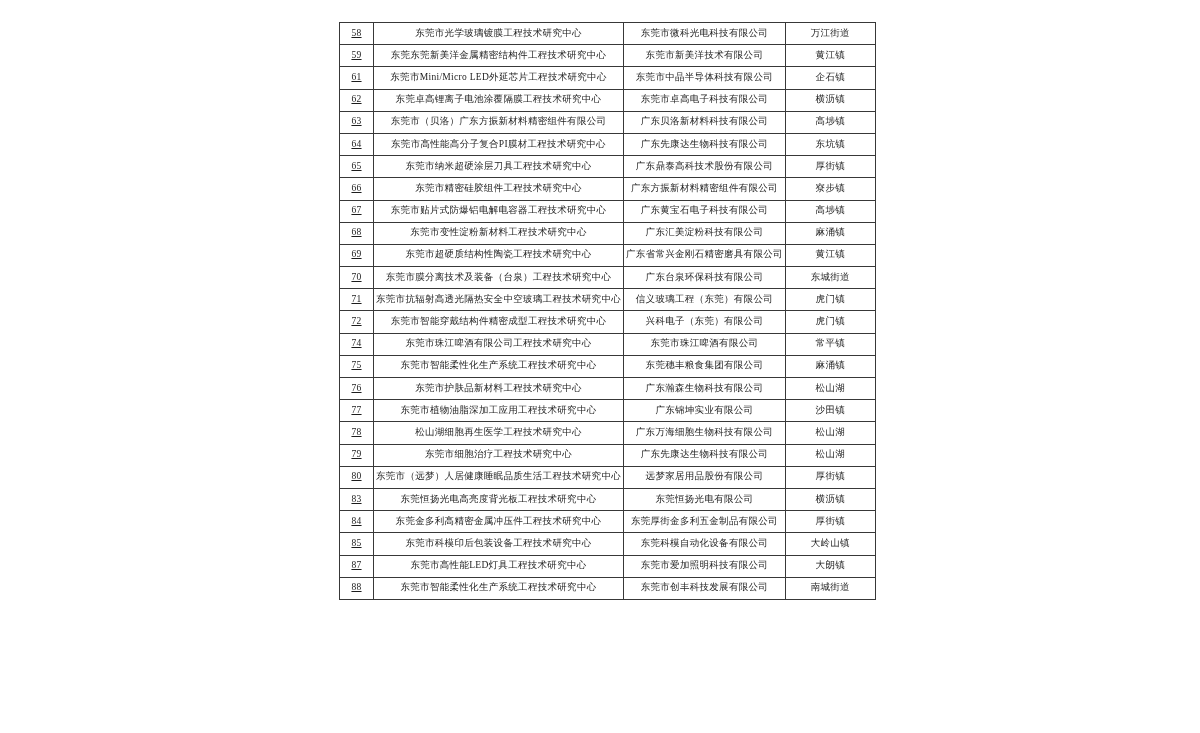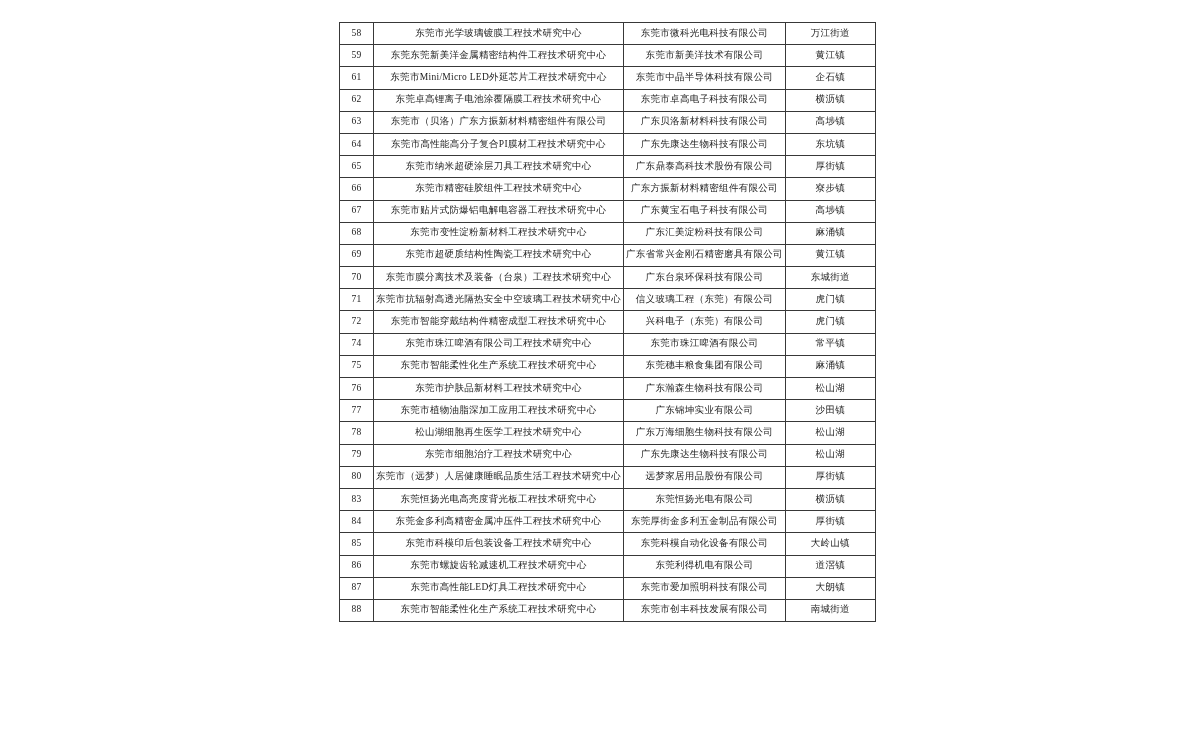--- a/index.html
+++ b/index.html
@@ -31,21 +31,21 @@
     text-align: center;
     vertical-align: middle;
     color: #1c1c1c;
     font-size: 9.5px;
     line-height: 1.05;
     letter-spacing: 0.3px;
     padding: 0 2px;
     white-space: nowrap;
     overflow: hidden;
   }
-  td.c-no { font-size: 10px; letter-spacing: 0; }
+  td.c-no { font-size: 10px; letter-spacing: 0; text-decoration: underline; }
   td.c-center { }
   td.c-company { }
   td.c-town { }
 </style>
 </head>
 <body>
 
 <div class="page">
   <table class="grid">
     <colgroup>
@@ -193,26 +193,20 @@
         <td class="c-company">东莞厚街金多利五金制品有限公司</td>
         <td class="c-town">厚街镇</td>
       </tr>
         <tr>
         <td class="c-no">85</td>
         <td class="c-center">东莞市科模印后包装设备工程技术研究中心</td>
         <td class="c-company">东莞科模自动化设备有限公司</td>
         <td class="c-town">大岭山镇</td>
       </tr>
         <tr>
-        <td class="c-no">86</td>
-        <td class="c-center">东莞市螺旋齿轮减速机工程技术研究中心</td>
-        <td class="c-company">东莞利得机电有限公司</td>
-        <td class="c-town">道滘镇</td>
-      </tr>
-        <tr>
         <td class="c-no">87</td>
         <td class="c-center">东莞市高性能LED灯具工程技术研究中心</td>
         <td class="c-company">东莞市爱加照明科技有限公司</td>
         <td class="c-town">大朗镇</td>
       </tr>
         <tr>
         <td class="c-no">88</td>
         <td class="c-center">东莞市智能柔性化生产系统工程技术研究中心</td>
         <td class="c-company">东莞市创丰科技发展有限公司</td>
         <td class="c-town">南城街道</td>

